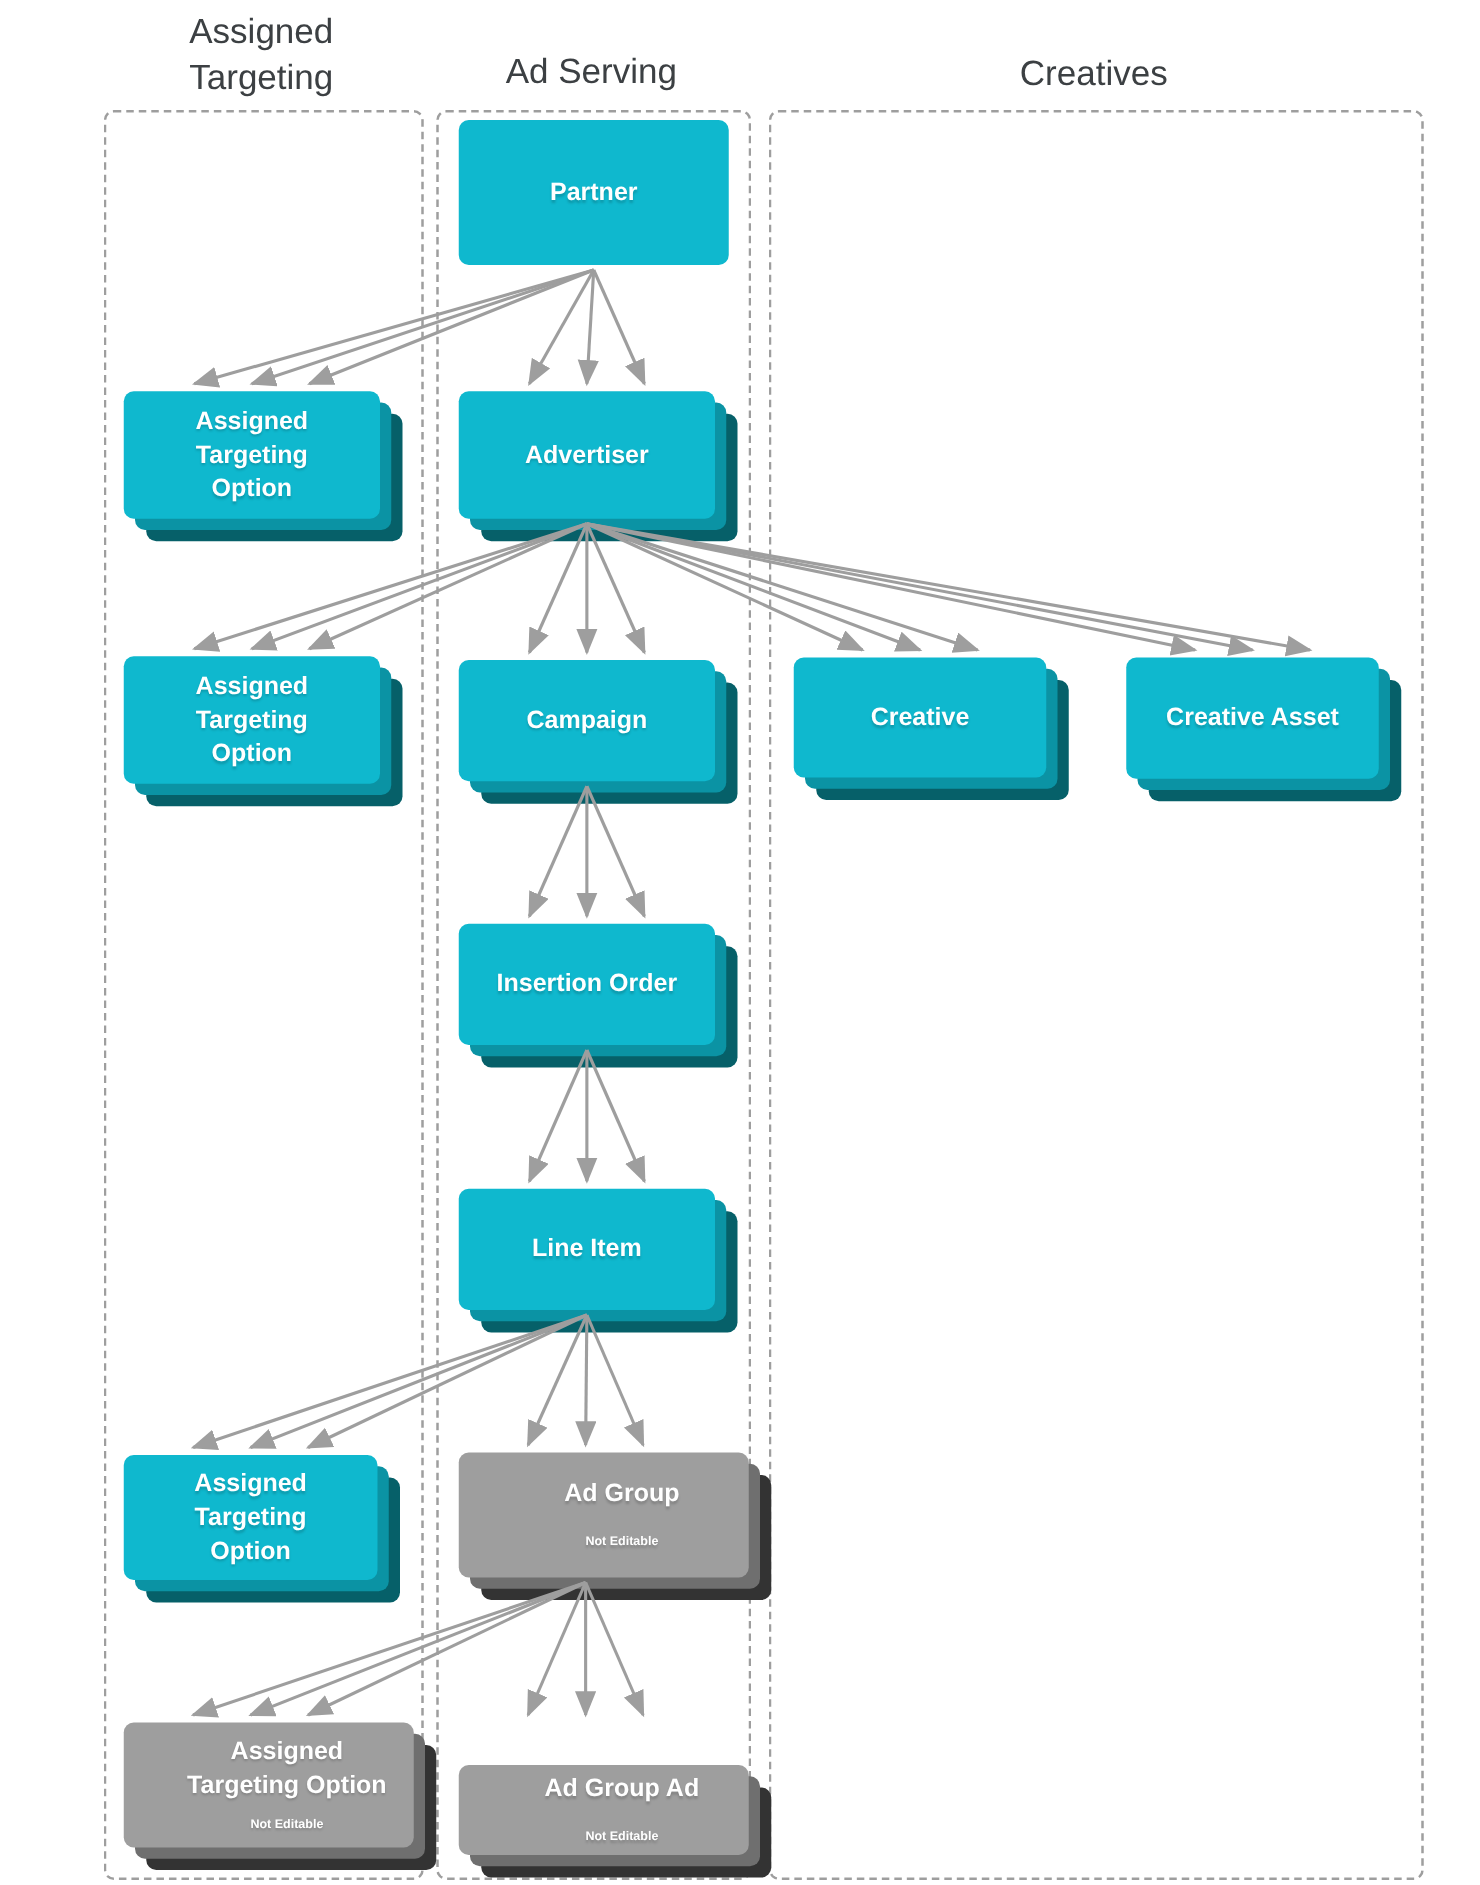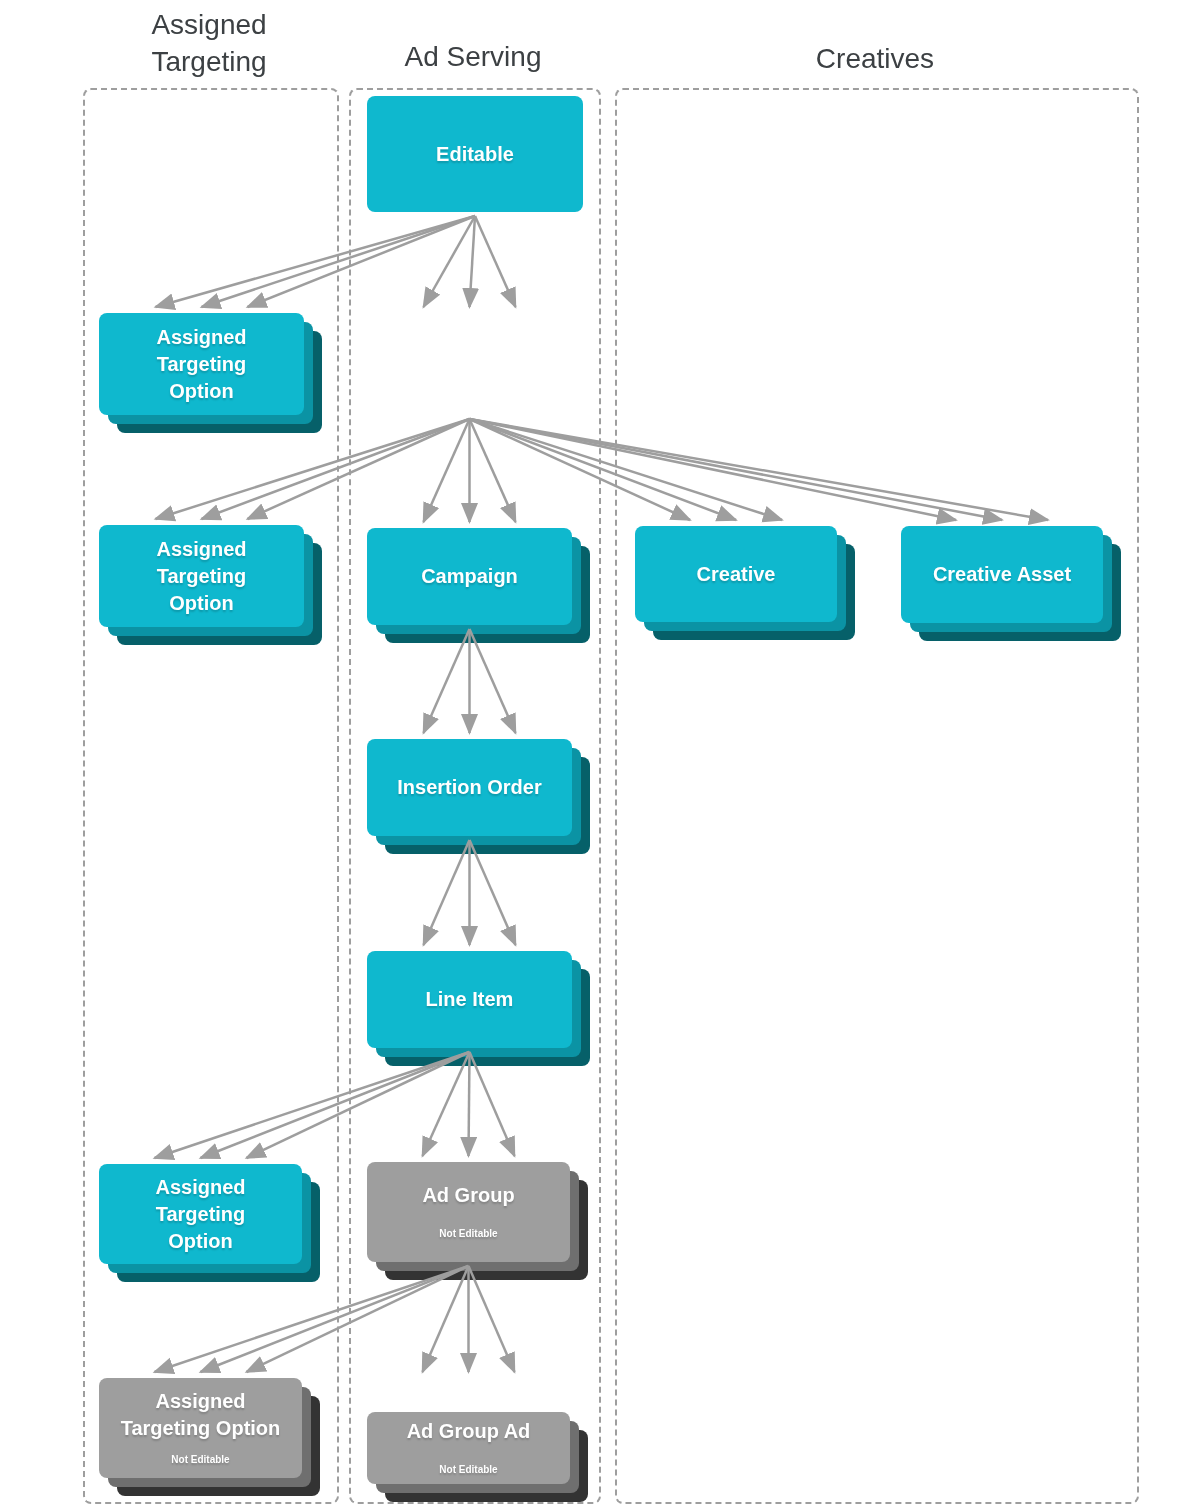--- a/index.html
+++ b/index.html
@@ -61,20 +61,21 @@
   .node.tight .sublabel { margin-top: 9px; }
   .cyan { background: var(--box-cyan, #0fb8ce); }
   .cyan.stack {
     box-shadow: 9px 9px 0 var(--box-cyan-mid, #0b93a4),
                 18px 18px 0 var(--box-cyan-dark, #066069);
   }
   .gray { background: var(--box-gray, #9e9e9e); }
   .gray.stack {
     box-shadow: 9px 9px 0 var(--box-gray-mid, #6f6f6f),
                 18px 18px 0 var(--box-gray-dark, #333333);
+    padding-left: 29px;
   }
   .arrows {
     position: absolute;
     left: 0; top: 0;
     z-index: 3;
     pointer-events: none;
   }
 </style>
 </head>
 <body>
@@ -84,29 +85,32 @@
   <div class="col col1"></div>
   <div class="col col2"></div>
   <div class="col col3"></div>
 
   <div class="col-title t1">Assigned
 Targeting</div>
   <div class="col-title t2">Ad Serving</div>
   <div class="col-title t3">Creatives</div>
 
   <div class="node cyan" style="left: 350px; top: 96px; width: 216px; height: 116px;">
-    <div class="label">Editable</div>
+    <div class="label">Partner</div>
   </div>
 
   <div class="node cyan stack" style="left: 82px; top: 313px; width: 205px; height: 102px;">
     <div class="label">Assigned
 Targeting
 Option</div>
   </div>
 
+  <div class="node cyan stack" style="left: 350px; top: 313px; width: 205px; height: 102px;">
+    <div class="label">Advertiser</div>
+  </div>
 
   <div class="node cyan stack" style="left: 82px; top: 525px; width: 205px; height: 102px;">
     <div class="label">Assigned
 Targeting
 Option</div>
   </div>
 
   <div class="node cyan stack" style="left: 350px; top: 528px; width: 205px; height: 97px;">
     <div class="label">Campaign</div>
   </div>

